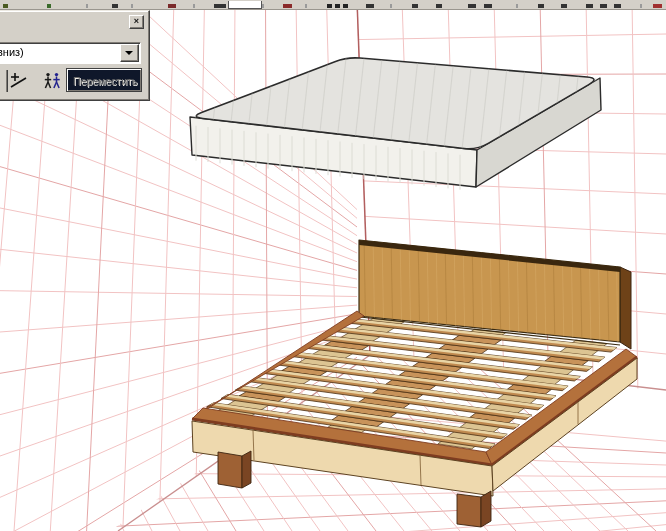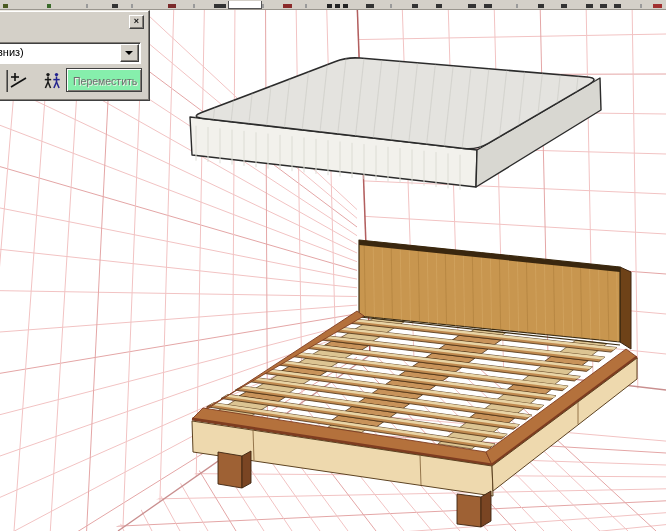--- a/index.html
+++ b/index.html
@@ -21,21 +21,21 @@
   .combo{position:absolute;left:50px;top:31px;width:146px;height:20px;background:#fff;
     border:1px solid;border-color:#807c76 #fff #fff #807c76;box-shadow:inset 1px 1px 0 #404040;}
   .combo-text{position:absolute;left:3px;top:3px;font-size:11px;color:#000;white-space:nowrap;}
   .combo-btn{position:absolute;right:1px;top:1px;width:17px;height:16px;background:#d4d0c8;
     border:1px solid;border-color:#fff #404040 #404040 #fff;box-shadow:inset -1px -1px 0 #807c76;}
   .combo-arrow{position:absolute;left:4px;top:6px;width:0;height:0;
     border-left:4px solid transparent;border-right:4px solid transparent;border-top:4px solid #000;}
   .frag-btn{position:absolute;left:53px;top:59px;width:11px;height:22px;background:#d4d0c8;
     border-right:1px solid #404040;box-shadow:inset -1px 0 0 #807c76;}
   .icon-btn{position:absolute;width:20px;height:20px;top:60px;}
-  .move-btn{position:absolute;left:123px;top:57px;width:76px;height:24px;background:#86efac;
+  .move-btn{position:absolute;left:123px;top:57px;width:76px;height:24px;background:#0f172a;
     border:1px solid #404040;box-shadow:inset 1px 1px 0 #fff, inset -1px -1px 0 #807c76;
     font-size:10.5px;color:#6e6e6e;text-shadow:1px 1px 0 #f2f0ea;text-align:center;line-height:22px;
     white-space:nowrap;overflow:hidden;}
 </style>
 </head>
 <body>
 
 <div class="screen">
 
   <svg id="scene" width="666" height="531" viewBox="0 0 666 531">

